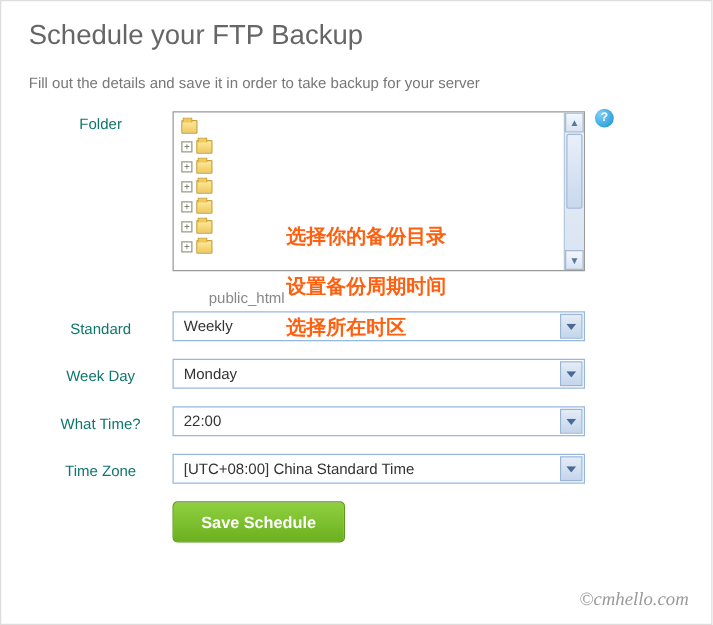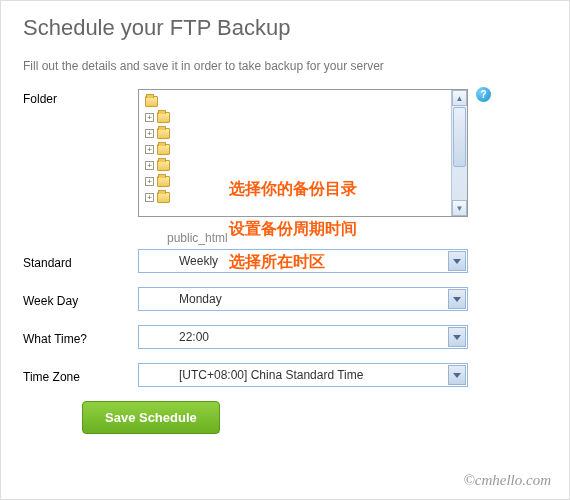--- a/index.html
+++ b/index.html
@@ -1,40 +1,40 @@
 <!DOCTYPE html>
 <html><head>
 <meta charset="utf-8">
 <style>
 * { box-sizing: border-box; margin: 0; padding: 0; }
 body { font-family: Arial, sans-serif; font-size: 12px; color: #555; background: #fff; width: 570px; height: 500px; padding: 14px 22px; position: relative; border: 1px solid #ddd; }
 h1 { font-size: 22px; color: #666; font-weight: normal; margin-bottom: 18px; }
 .subtitle { color: #777; margin-bottom: 16px; }
 .row { display: flex; align-items: flex-start; margin-bottom: 14px; }
 .row.center { align-items: center; }
-.label { width: 115px; color: #000000; padding-top: 3px; flex-shrink: 0; }
+.label { width: 115px; color: #0f766e; padding-top: 3px; flex-shrink: 0; text-align: center; }
 .control { flex: 1; position: relative; }
 .folder-box { width: 330px; height: 128px; border: 1px solid #999; background: #fff; display: flex; position: relative; }
 .folder-tree { flex: 1; padding: 4px 6px; overflow: hidden; }
 .tree-item { display: flex; align-items: center; height: 15px; margin-bottom: 1px; }
 .expand { width: 9px; height: 9px; border: 1px solid #998; background: #fff; display: inline-flex; align-items: center; justify-content: center; font-size: 8px; line-height: 1; color: #665; margin-right: 3px; }
 .folder-ico { width: 13px; height: 11px; background: linear-gradient(#ffe9a0, #f0c95a); border: 1px solid #c9a038; border-radius: 1px; margin-right: 4px; position: relative; }
 .folder-ico::before { content: ""; position: absolute; top: -3px; left: 0; width: 6px; height: 3px; background: #f0c95a; border: 1px solid #c9a038; border-bottom: none; border-radius: 1px 1px 0 0; }
 .scroll-v { width: 16px; background: linear-gradient(#eaf0f8, #d8e4f2); border-left: 1px solid #b8c8dc; display: flex; flex-direction: column; }
 .scroll-btn { height: 16px; background: linear-gradient(#f4f8fc, #d8e4f2); border: 1px solid #a8bad0; display: flex; align-items: center; justify-content: center; font-size: 8px; color: #5878a0; }
 .scroll-thumb { flex: 0 0 60px; margin: 1px; background: linear-gradient(#e8f0fa, #c8d8ec); border: 1px solid #a0b8d4; border-radius: 2px; }
 .scroll-track { flex: 1; }
 .help { position: absolute; top: -2px; left: 338px; width: 15px; height: 15px; border-radius: 50%; background: radial-gradient(circle at 30% 30%, #7bd0f8, #1a90d0); color: #fff; font-size: 10px; font-weight: bold; display: flex; align-items: center; justify-content: center; }
 .path-label { margin: 6px 0 4px 115px; color: #888; padding-left: 29px; }
-.sel { width: 330px; height: 24px; border: 1px solid #95b8e0; background: #fff; display: flex; align-items: center; position: relative; padding-left: 32px; }
+.sel { width: 330px; height: 24px; border: 1px solid #95b8e0; background: #fff; display: flex; align-items: center; position: relative; }
 .sel-text { padding: 0 8px; color: #333; }
 .sel-btn { position: absolute; right: 1px; top: 1px; width: 18px; height: 20px; background: linear-gradient(#e4ecf6, #c4d6ec); border: 1px solid #9ab4d4; display: flex; align-items: center; justify-content: center; }
 .sel-btn svg { width: 8px; height: 5px; }
 .annot { position: absolute; color: #ff6010; font-size: 16px; font-weight: bold; pointer-events: none; }
-.btn-save { display: inline-block; margin-left: 59px; padding: 8px 22px; background: linear-gradient(#8fd040, #6bb020); border: 1px solid #5a9818; border-radius: 4px; color: #fff; font-weight: bold; font-size: 13px; cursor: pointer; }
+.btn-save { display: inline-block; margin-left: 115px; padding: 8px 22px; background: linear-gradient(#8fd040, #6bb020); border: 1px solid #5a9818; border-radius: 4px; color: #fff; font-weight: bold; font-size: 13px; cursor: pointer; }
 .watermark { position: absolute; bottom: 10px; right: 18px; color: #999; font-style: italic; font-size: 15px; font-family: Georgia, serif; }
 </style>
 </head>
 <body>
 
 
 
 <h1>Schedule your FTP Backup</h1>
 <div class="subtitle">Fill out the details and save it in order to take backup for your server</div>
 

